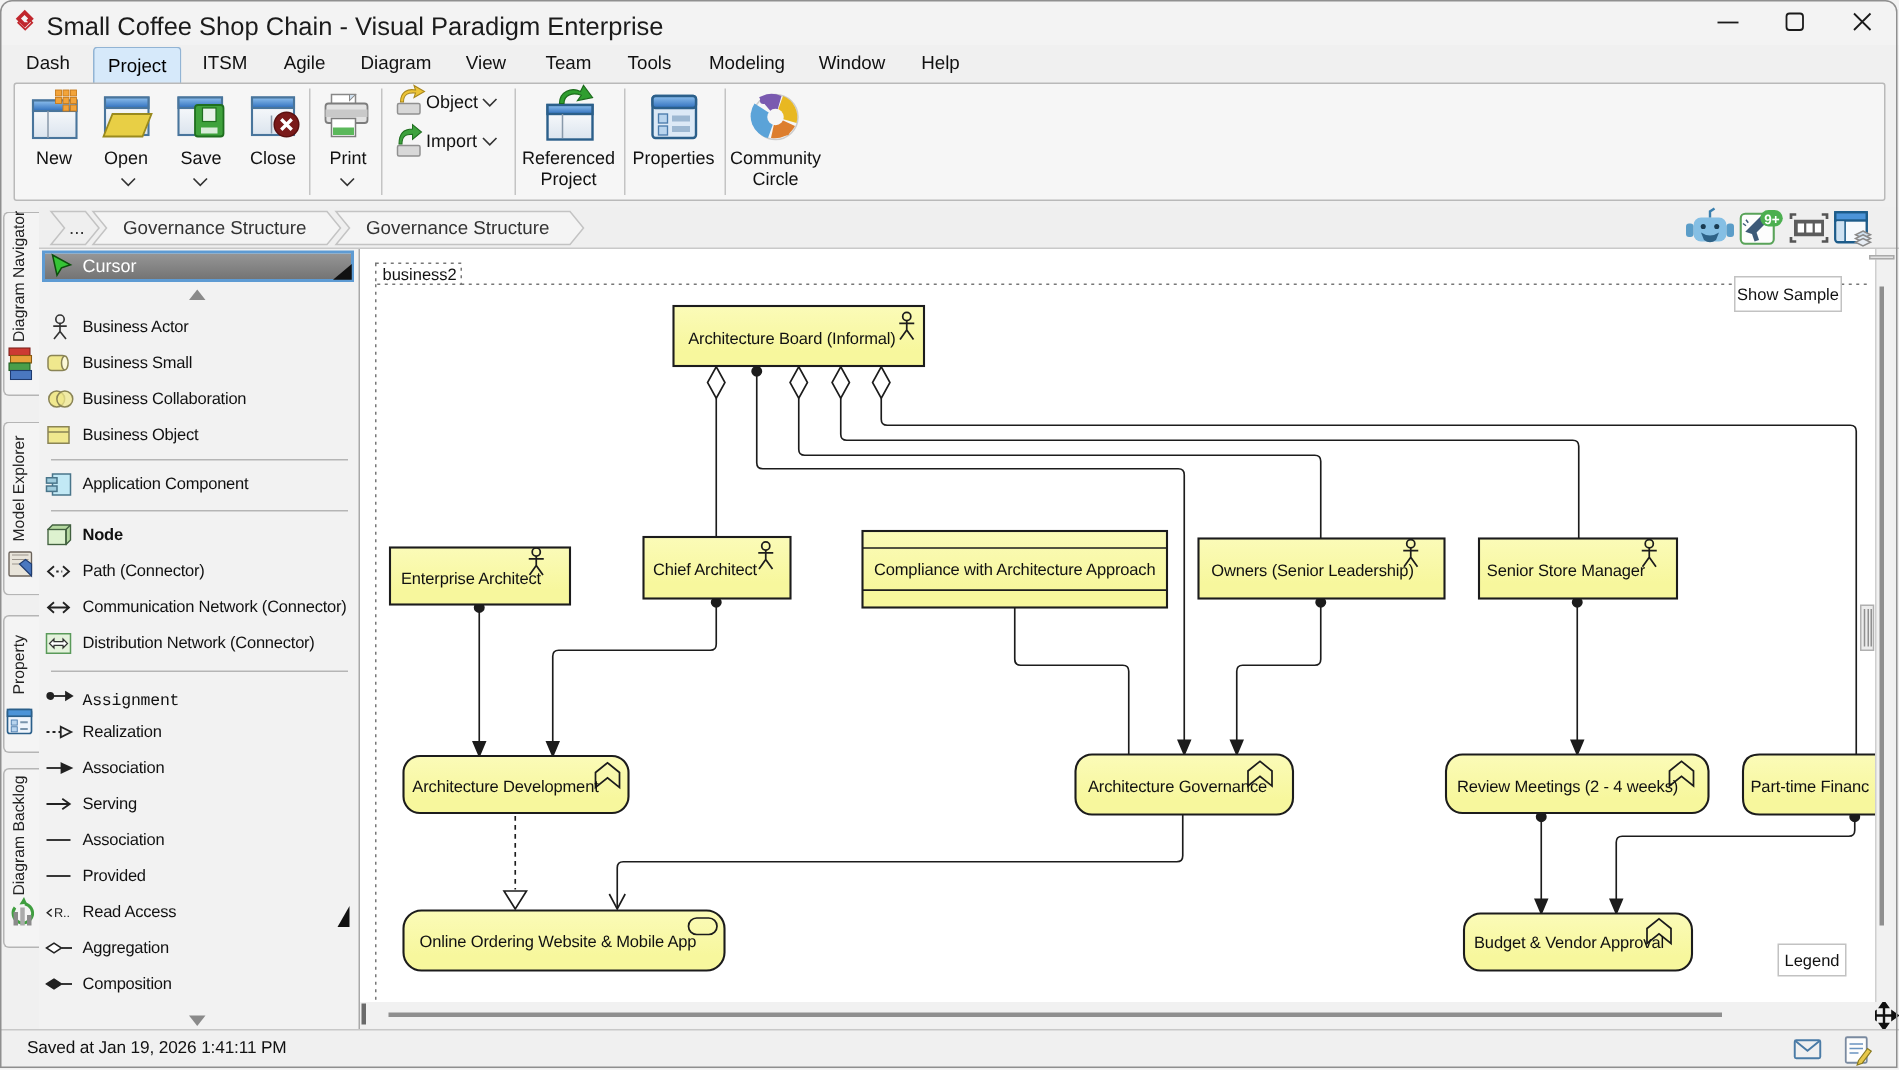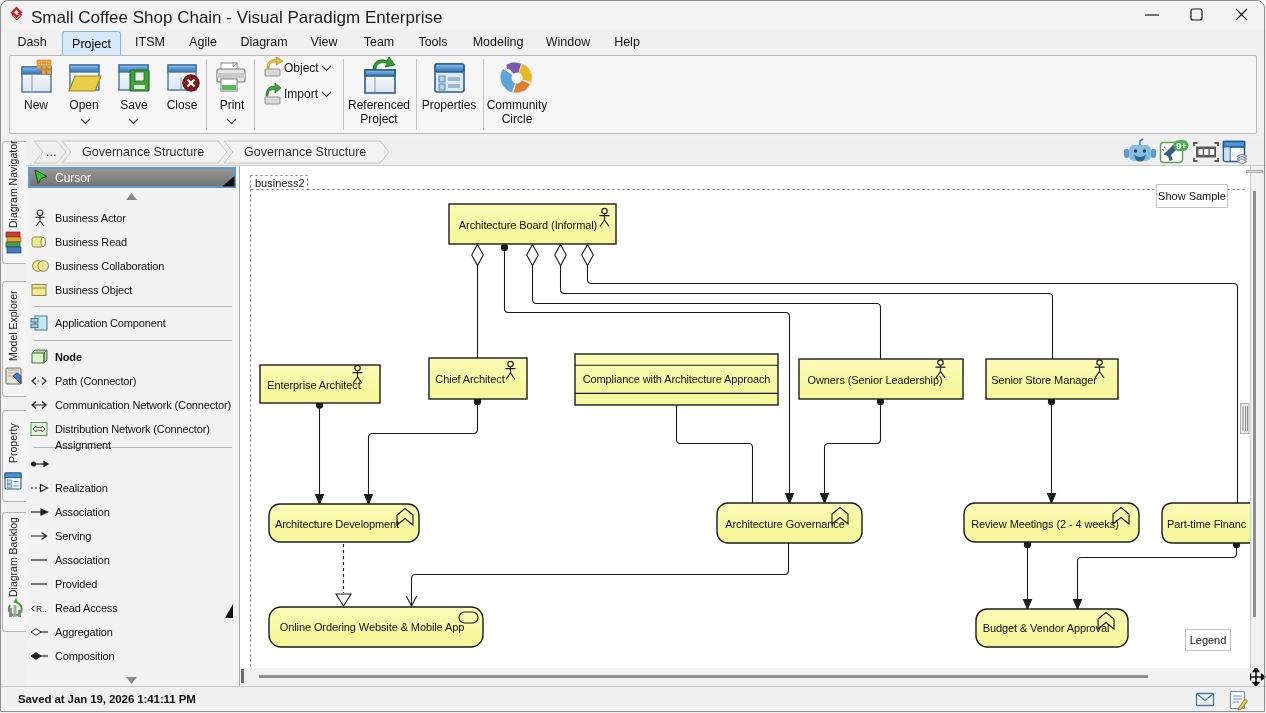--- a/index.html
+++ b/index.html
@@ -12,21 +12,21 @@
   #ptab{position:absolute;left:62px;top:31px;width:57px;height:24px;background:#d6e9fa;border:1px solid #92b4d4;border-bottom:none;border-radius:3px 3px 0 0;line-height:24px;text-align:center;font-size:12.5px;}
   #toolbar{left:9px;top:55px;width:1248px;height:79px;background:#f6f6f6;border:1px solid #b9b9b9;border-radius:2px;box-sizing:border-box;}
   .tlabel{position:absolute;font-size:12px;color:#111;text-align:center;white-space:nowrap;}
   #breadcrumb{left:0;top:138px;width:1266px;height:28px;background:#efefef;border-bottom:1px solid #c9c9c9;box-sizing:border-box;}
   #tabstrip{left:0;top:138px;width:26px;height:548px;background:#f0f0f0;}
   .vtab{position:absolute;left:2px;width:23px;background:#f4f4f4;border:1px solid #b5b5b5;border-right:none;border-radius:4px 0 0 4px;}
   .vtext{position:absolute;transform:rotate(-90deg);transform-origin:0 0;font-size:10.5px;color:#222;white-space:nowrap;}
   #palette{left:26px;top:166px;width:214px;height:520px;background:#f2f2f2;border-right:1px solid #a9a9a9;box-sizing:border-box;}
   .prow{position:absolute;left:2px;font-size:11px;letter-spacing:-0.15px;color:#111;height:24px;line-height:24px;}
   #statusbar{left:0;top:686px;width:1266px;height:27px;background:#f0f0f0;border-top:1px solid #c8c8c8;box-sizing:border-box;}
-  #status-text{left:18px;top:693px;font-size:11.5px;font-weight:bold;color:#111;letter-spacing:-0.1px;}
+  #status-text{left:18px;top:693px;font-size:11.5px;font-weight:normal;color:#111;letter-spacing:-0.1px;}
   #canvas{left:240px;top:166px;width:1010px;height:502px;background:#fff;}
   #vscroll{left:1250px;top:166px;width:12px;height:502px;background:#f1f1f1;border-left:1px solid #cfcfcf;box-sizing:border-box;}
   #vthumb{left:1253px;top:191px;width:2.5px;height:426px;background:#8f8f8f;}
   #hscroll{left:240px;top:668px;width:1010px;height:17px;background:#f1f1f1;}
   #hthumb{left:259px;top:675px;width:889px;height:3px;background:#8f8f8f;}
 </style>
 </head>
 <body>
 <div id="titlebar" class="abs"></div>
 <div id="title-text" class="abs">Small Coffee Shop Chain - Visual Paradigm Enterprise</div>
@@ -332,29 +332,29 @@
   <path d="M8.5 440 L5.5 442.5 L8.5 445" stroke-width="1"></path>
  </g>
  <text x="10" y="445.5" font-size="8.5" fill="#222">R</text>
  <text x="16" y="445.5" font-size="8.5" fill="#222">..</text>
  <path d="M5 466 L10 462.7 L15 466 L10 469.3 Z" fill="#fff" stroke="#222"></path>
  <path d="M15 466 H22" stroke="#222" stroke-width="1.2"></path>
  <path d="M5 490 L10 486.7 L15 490 L10 493.3 Z" fill="#222" stroke="#222"></path>
  <path d="M15 490 H22" stroke="#222" stroke-width="1.2"></path>
 </svg>
 <div class="prow" style="left:55px;top:206px;">Business Actor</div>
-<div class="prow" style="left:55px;top:230px;">Business Read</div>
+<div class="prow" style="left:55px;top:230px;">Business Small</div>
 <div class="prow" style="left:55px;top:254px;">Business Collaboration</div>
 <div class="prow" style="left:55px;top:278px;">Business Object</div>
 <div class="prow" style="left:55px;top:311px;">Application Component</div>
 <div class="prow" style="left:55px;top:345px;font-weight:bold;">Node</div>
 <div class="prow" style="left:55px;top:369px;">Path (Connector)</div>
 <div class="prow" style="left:55px;top:393px;">Communication Network (Connector)</div>
 <div class="prow" style="left:55px;top:417px;">Distribution Network (Connector)</div>
-<div class="prow" style="left:55px;top:433px;">Assignment</div>
+<div class="prow" style="left:55px;top:456px;font-family:Liberation Mono, monospace;">Assignment</div>
 <div class="prow" style="left:55px;top:476px;">Realization</div>
 <div class="prow" style="left:55px;top:500px;">Association</div>
 <div class="prow" style="left:55px;top:524px;">Serving</div>
 <div class="prow" style="left:55px;top:548px;">Association</div>
 <div class="prow" style="left:55px;top:572px;">Provided</div>
 <div class="prow" style="left:55px;top:596px;">Read Access</div>
 <div class="prow" style="left:55px;top:620px;">Aggregation</div>
 <div class="prow" style="left:55px;top:644px;">Composition</div>
 <div id="canvas" class="abs"></div>
 <svg class="abs" style="left:240px;top:166px" width="1010" height="502" viewBox="240 166 1010 502" font-family="Liberation Sans, sans-serif">

